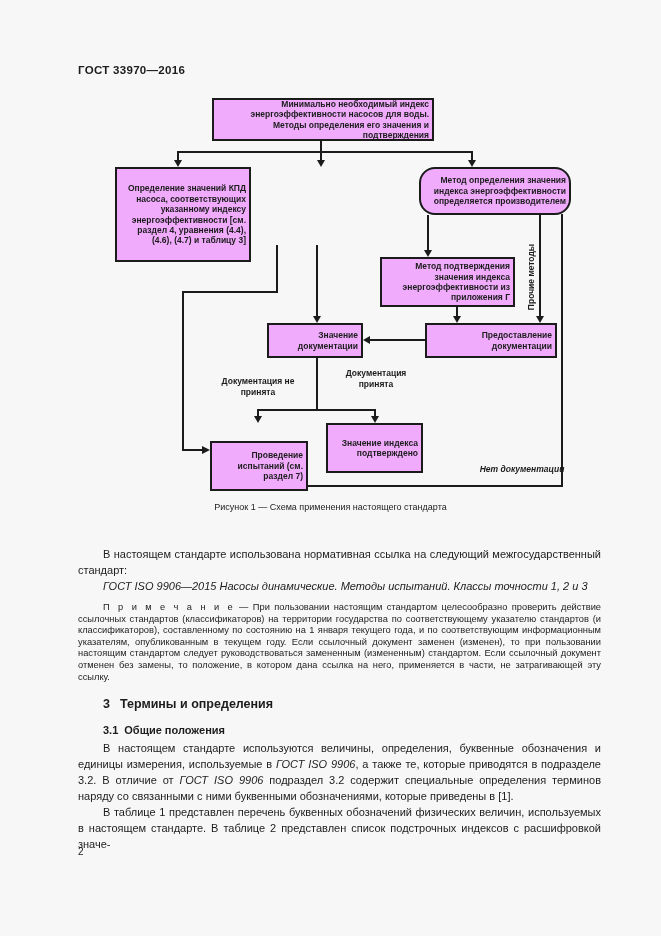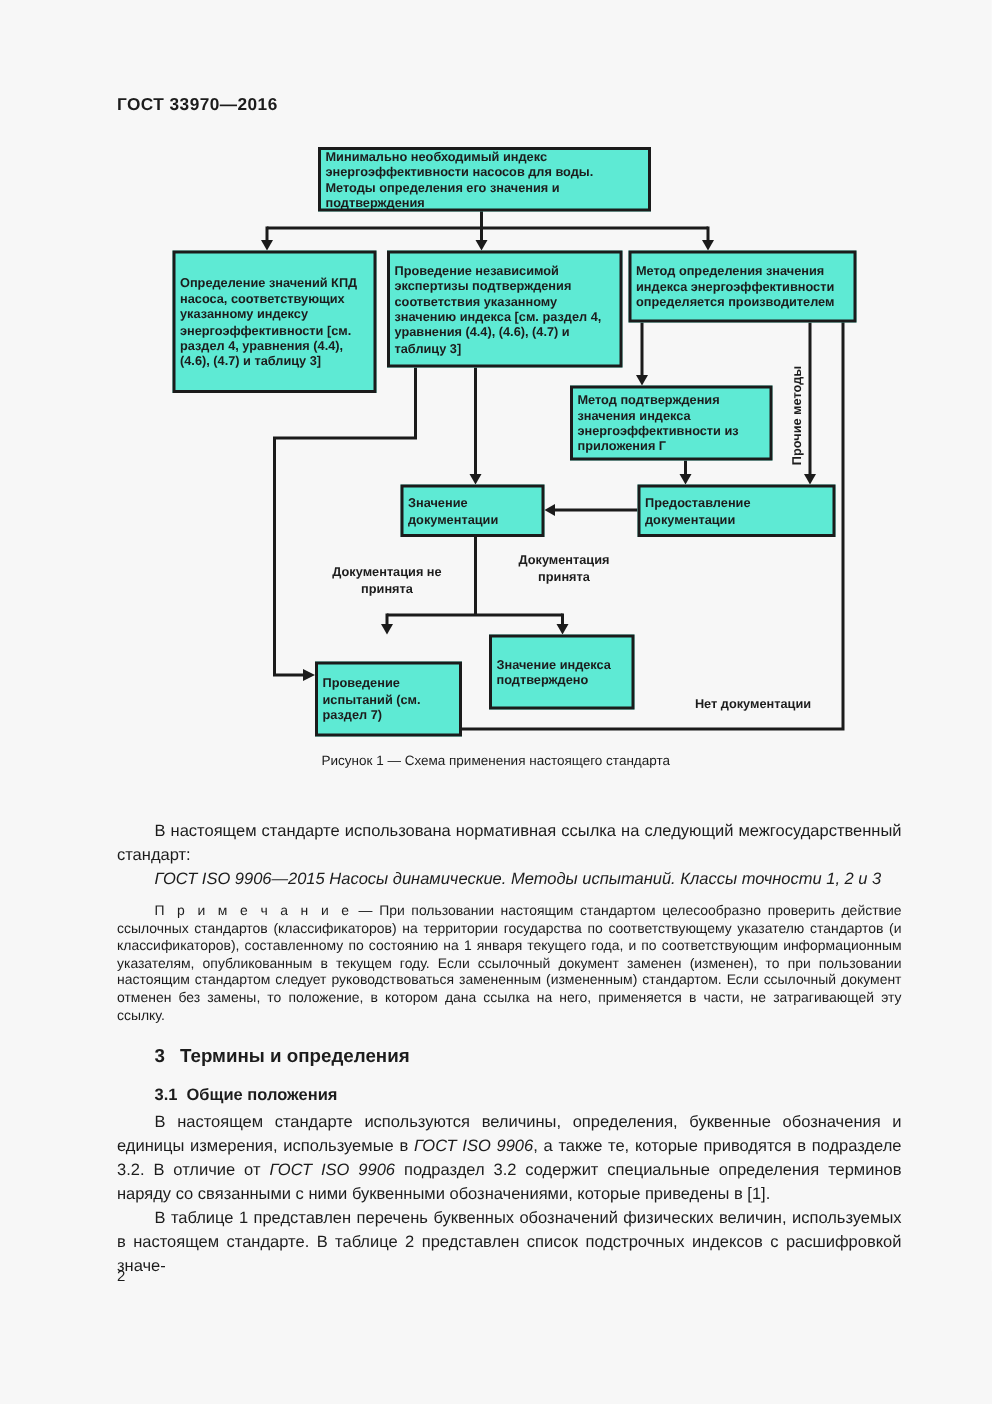--- a/index.html
+++ b/index.html
@@ -11,41 +11,41 @@
   }
   .doc-header {
     position:absolute; left:78px; top:64px;
     font-size:11.5px; font-weight:bold; letter-spacing:.3px;
   }
   
   .flow { position:absolute; left:0; top:0; width:661px; height:530px; }
   .flow svg { position:absolute; left:0; top:0; }
   .fnode {
     position:absolute; box-sizing:border-box;
-    border:2px solid #1b1b1b; background:#5eead4;
+    border:2px solid #1b1b1b; background:#f0abfc;
     display:flex; align-items:center; justify-content:center;
-    text-align:left; font-size:8.5px; font-weight:bold; line-height:1.22;
+    text-align:right; font-size:8.5px; font-weight:bold; line-height:1.22;
     padding:12px 3px;
   }
   .n-root      { left:212px; top:98px;  width:222px; height:43px; }
   .n-kpd       { left:115px; top:167px; width:136px; height:95px; }
   .n-expert    { left:258px; top:167px; width:157px; height:78px; }
-  .n-mdet      { left:419px; top:167px; width:152px; height:48px; }
+  .n-mdet      { left:419px; top:167px; width:152px; height:48px;border-radius:16px; }
   .n-mconf     { left:380px; top:257px; width:135px; height:50px; }
   .n-check     { left:267px; top:323px; width:96px;  height:35px; }
   .n-provide   { left:425px; top:323px; width:132px; height:35px; }
   .n-tests     { left:210px; top:441px; width:98px;  height:50px; }
   .n-confirmed { left:326px; top:423px; width:97px;  height:50px; }
   .flabel {
     position:absolute; font-size:8.5px; font-weight:bold;
     line-height:1.25; text-align:center;
   }
   .l-rejected { left:210px; top:376px; width:96px; }
   .l-accepted { left:330px; top:368px; width:92px; }
-  .l-nodocs   { left:452px; top:464px; width:100px; }
+  .l-nodocs   { left:472px; top:464px; width:100px;font-style:italic; }
   .l-other {
     left:487px; top:271px; width:90px; height:12px;
     transform:rotate(-90deg); transform-origin:center;
     white-space:nowrap;
   }
   .fig-caption {
     position:absolute; left:0; top:502px; width:661px;
     text-align:center; font-size:9px;
   }
   
@@ -109,21 +109,20 @@
         <polygon points="254,416 262,416 258,423"></polygon>
         <polygon points="371,416 379,416 375,423"></polygon>
         <polygon points="202,446 202,454 210,450"></polygon>
         <polygon points="370,336 370,344 363,340"></polygon>
         <polygon points="244,481 252,481 248,474"></polygon>
       </g>
     </svg>
 
     <div class="fnode n-root">Минимально необходимый индекс энергоэффективности насосов для воды. Методы определения его значения и подтверждения</div>
     <div class="fnode n-kpd">Определение значений КПД насоса, соответствующих указанному индексу энергоэффективности [см. раздел 4, уравнения (4.4), (4.6), (4.7) и таблицу 3]</div>
-    <div class="fnode n-expert">Проведение независимой экспертизы подтверждения соответствия указанному значению индекса [см. раздел 4, уравнения (4.4), (4.6), (4.7) и таблицу 3]</div>
     <div class="fnode n-mdet">Метод определения значения индекса энергоэффективности определяется производителем</div>
     <div class="fnode n-mconf">Метод подтверждения значения индекса энергоэффективности из приложения Г</div>
     <div class="fnode n-check">Значение документации</div>
     <div class="fnode n-provide">Предоставление документации</div>
     <div class="fnode n-tests">Проведение испытаний (см. раздел 7)</div>
     <div class="fnode n-confirmed">Значение индекса подтверждено</div>
 
     <div class="flabel l-rejected">Документация не принята</div>
     <div class="flabel l-accepted">Документация принята</div>
     <div class="flabel l-other">Прочие методы</div>

